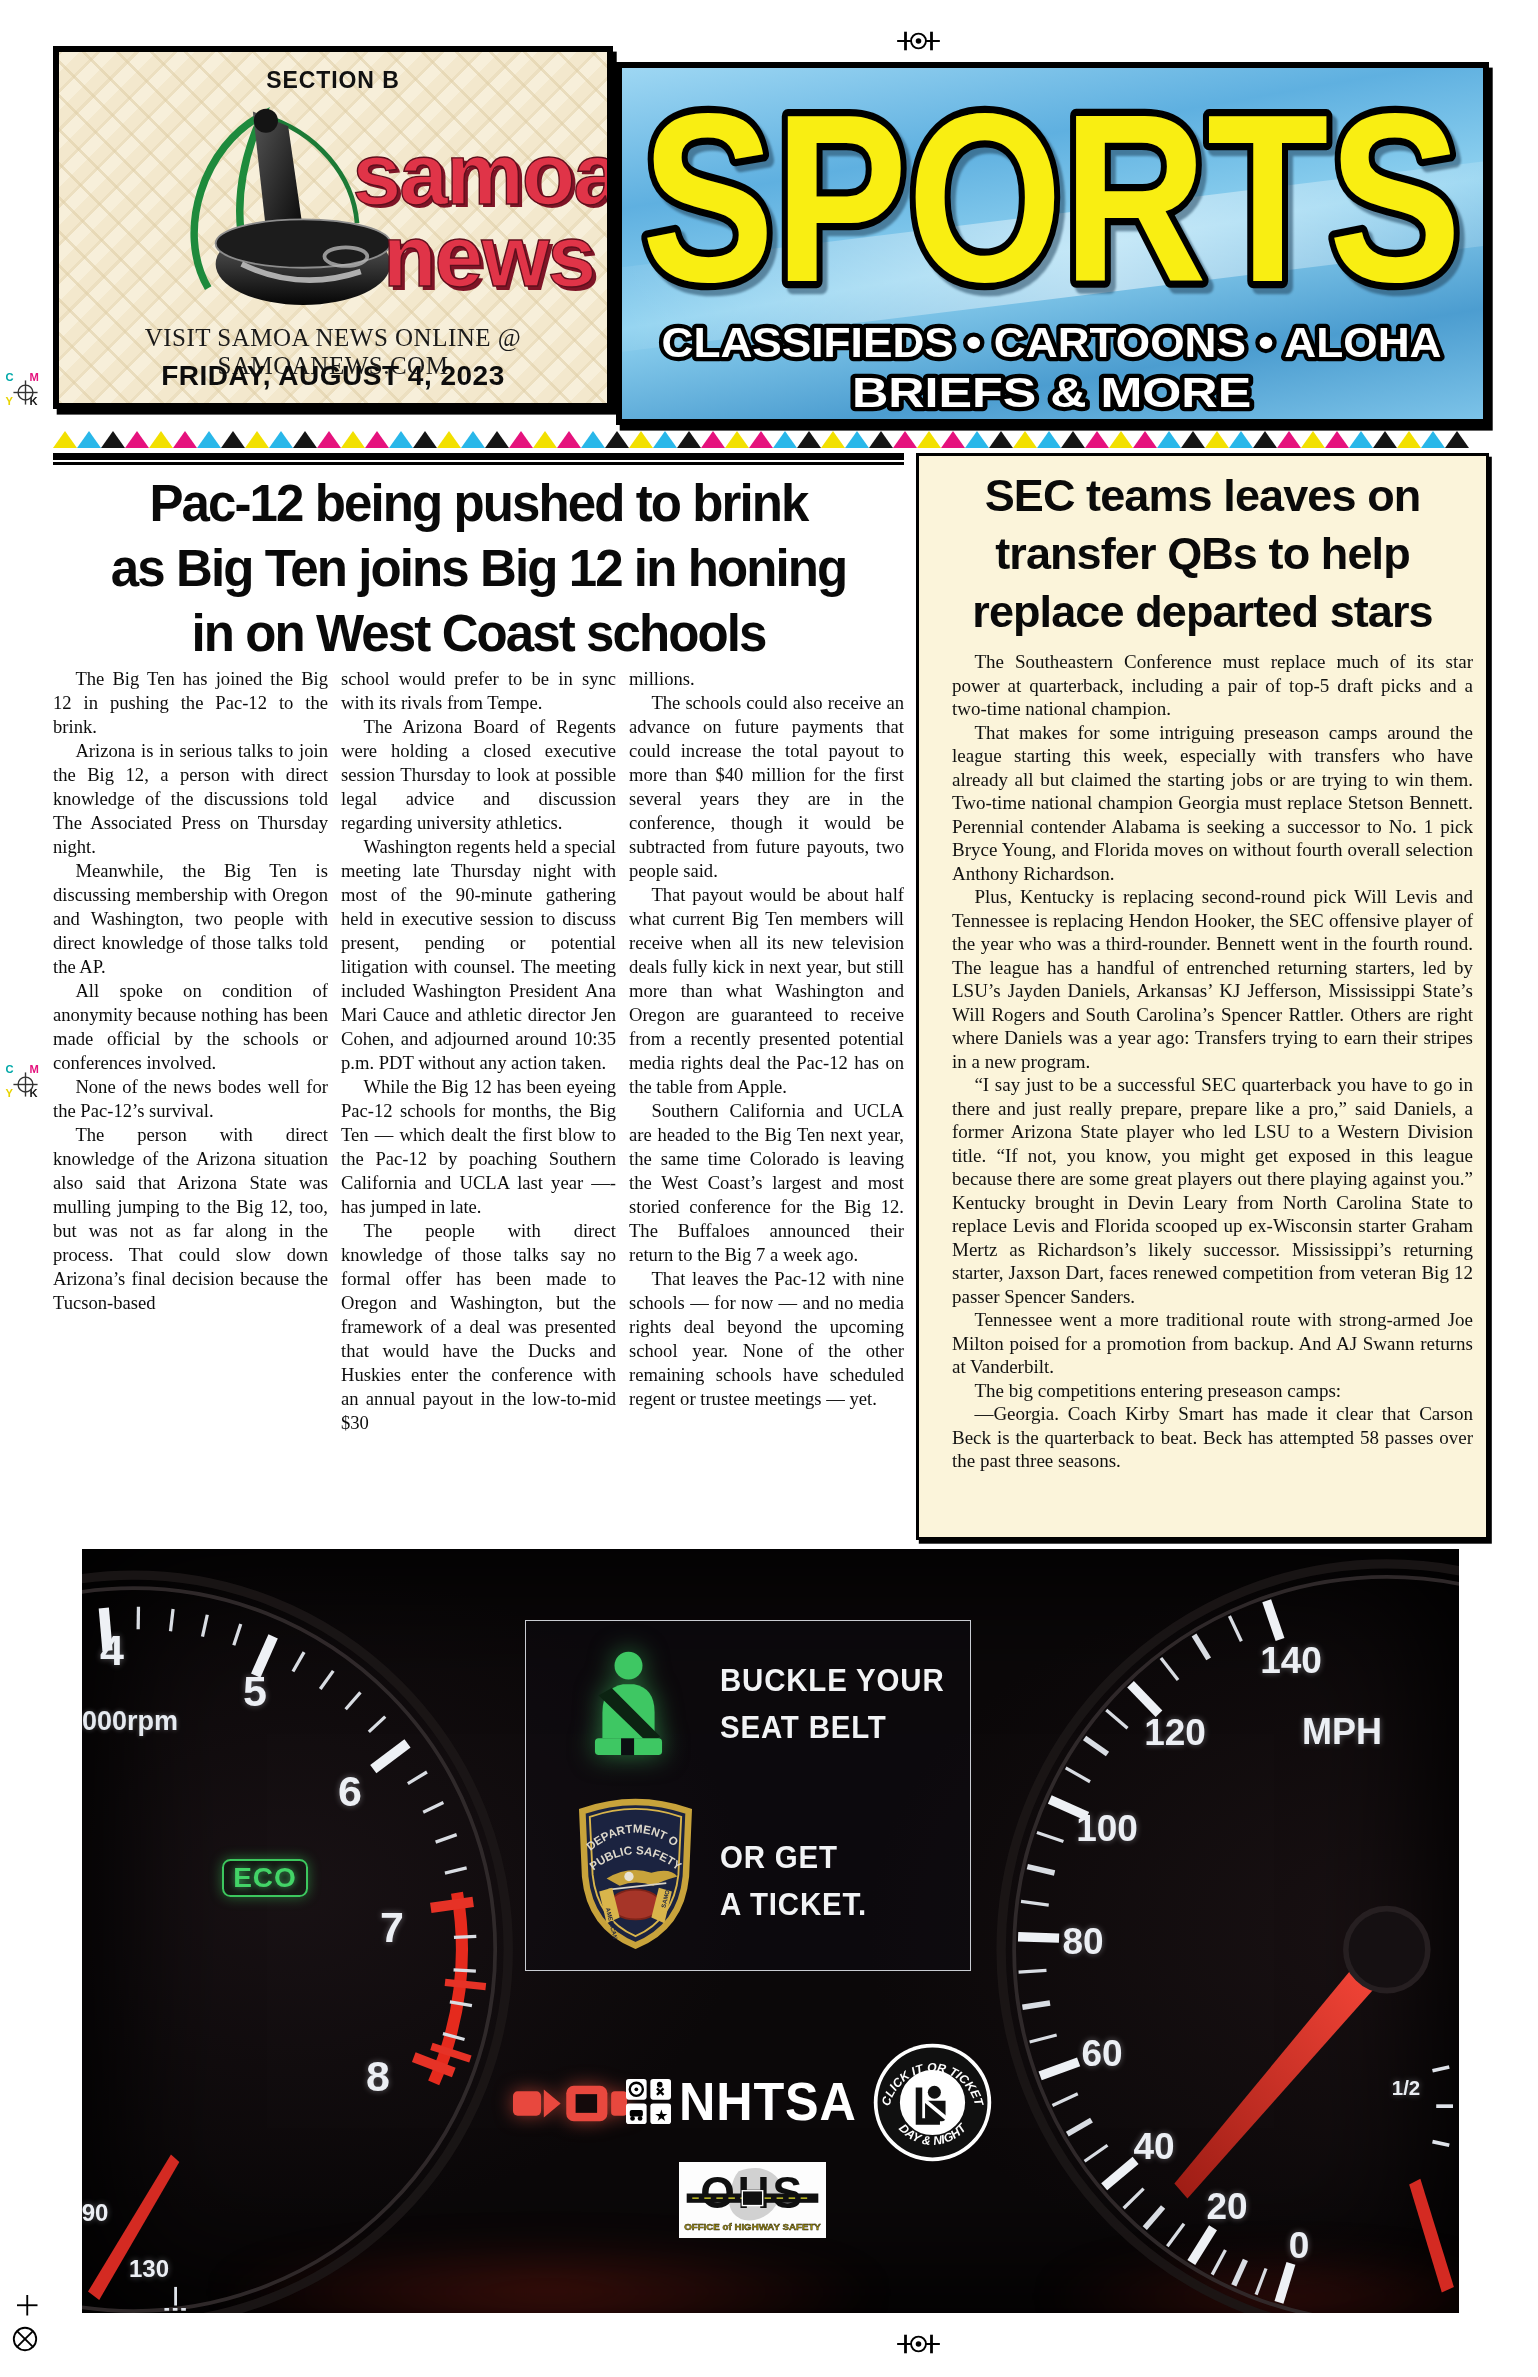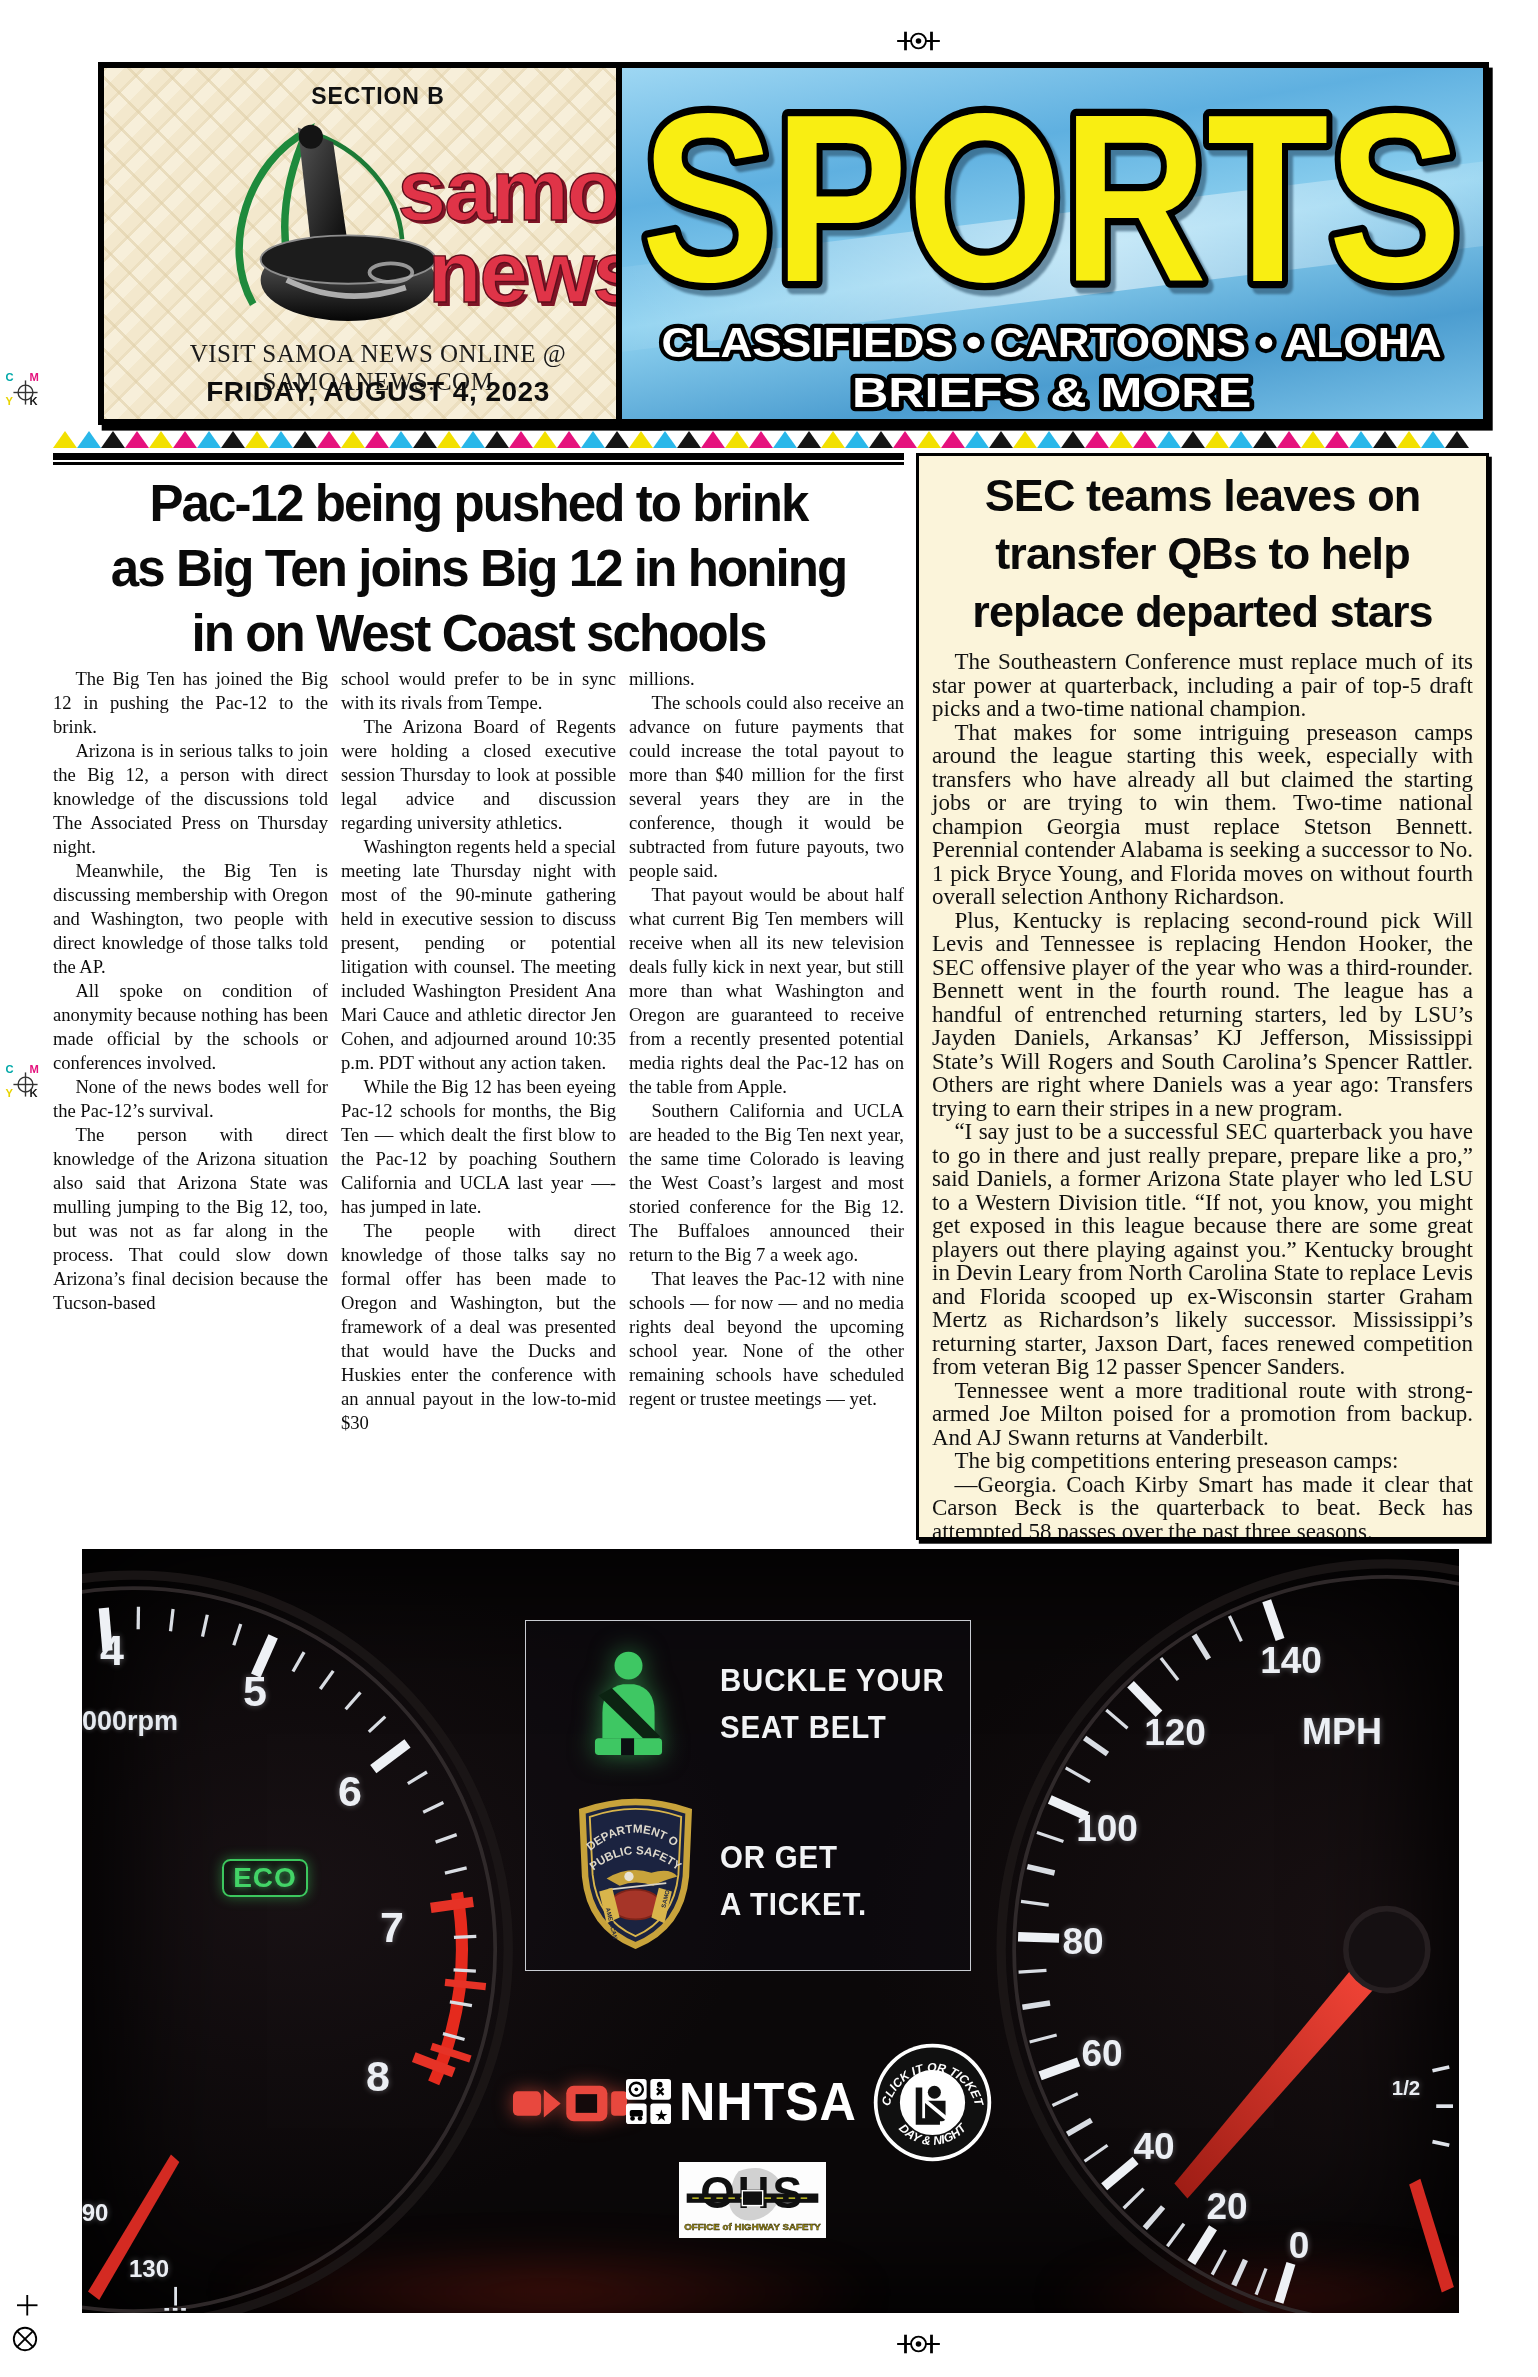--- a/index.html
+++ b/index.html
@@ -1,23 +1,23 @@
 <!DOCTYPE html>
 <html style="font-size:15px"><head>
 <meta charset="utf-8">
 <style>
   html,body{margin:0;padding:0;background:#fff;}
   #page{position:relative;width:1538px;height:2377px;background:#fff;overflow:hidden;
         font-family:"Liberation Sans",sans-serif;}
   
-  #masthead{position:absolute;left:53px;top:62px;width:560px;height:363px;box-sizing:border-box;
+  #masthead{position:absolute;left:53px;top:46px;width:560px;height:363px;box-sizing:border-box;
     border:6.5px solid #000;box-shadow:3.7px 5.6px 0 #000;
     background:
       repeating-linear-gradient(45deg,rgba(222,205,165,.55) 0 2.8px,rgba(255,252,242,0) 2.8px 24px),
-      repeating-linear-gradient(-45deg,#f7efda 0 12px,#ecdfc0 12px 15px,#f3e8cd 15px 27px); margin-left: 45px;}
+      repeating-linear-gradient(-45deg,#f7efda 0 12px,#ecdfc0 12px 15px,#f3e8cd 15px 27px);}
   .section-label{position:absolute;left:0;top:15px;width:100%;text-align:center;
     font-size:23px;font-weight:bold;letter-spacing:0.9px;color:#111;}
   #logo-svg{position:absolute;left:9.3px;top:39px;}
   .online-line{position:absolute;left:0;top:272px;width:100%;text-align:center;
     font-family:"Liberation Serif",serif;font-size:25px;color:#1a1a1a;letter-spacing:0.5px;}
   .date-line{position:absolute;left:0;top:308px;width:100%;text-align:center;
     font-size:28px;font-weight:bold;color:#0d0d0d;letter-spacing:0.5px;}
   
   #sports-banner{position:absolute;left:616px;top:62px;width:873px;height:363px;box-sizing:border-box;
     border:6.5px solid #000;box-shadow:3.7px 5.6px 0 #000;overflow:hidden;
@@ -39,21 +39,21 @@
   #main-cols{position:absolute;left:53px;top:667px;width:851px;height:867px;display:flex;gap:13px;overflow:hidden;}
   .col{width:275px;font-family:"Liberation Serif",serif;font-size:18.6px;line-height:24px;
     text-align:justify;color:#0d0d0d;}
   .col p{margin:0;text-indent:22.4px;}
   .col p.cont{text-indent:0;}
   
   #sec-article{position:absolute;left:916px;top:453px;width:573px;height:1087px;box-sizing:border-box;
     background:#fbf4da;border:3.7px solid #000;box-shadow:2.8px 3.7px 0 #000;padding:5.6px 13px;overflow:hidden;}
   #sec-headline{text-align:center;font-weight:800;font-size:45px;line-height:58px;letter-spacing:-0.9px;
     color:#0a0a0a;margin:5.6px 0 9.3px 0;}
-  #sec-body{font-family:"Liberation Serif",serif;font-size:23px;line-height:23.5px;text-align:justify;color:#111;}
+  #sec-body{font-family:"Liberation Serif",serif;font-size:19px;line-height:23.5px;text-align:justify;color:#111;margin-left:20px;}
   #sec-body p{margin:0;text-indent:22.4px;}
   
   #dash-ad{position:absolute;left:82px;top:1549px;width:1377px;height:764px;overflow:hidden;
     background:radial-gradient(ellipse 653px 466px at 15% 45%,#181114 0%,rgba(24,17,20,0) 70%),
                radial-gradient(ellipse 746px 522px at 95% 50%,#191113 0%,rgba(25,17,19,0) 70%),
                #0b0809;box-shadow:inset 0 0 131px 28px #000;}
   #gauge-svg{position:absolute;left:0;top:0;z-index:1;}
   .gnum{position:absolute;z-index:2;transform:translate(-50%,-50%);color:#eceff4;font-weight:bold;
     text-shadow:0 0 6.5px rgba(240,245,255,.35);}
   .t46{font-size:43px;} .t40{font-size:37px;} .t30{font-size:36px;} .t26{font-size:24px;} .t22{font-size:20.5px;}

